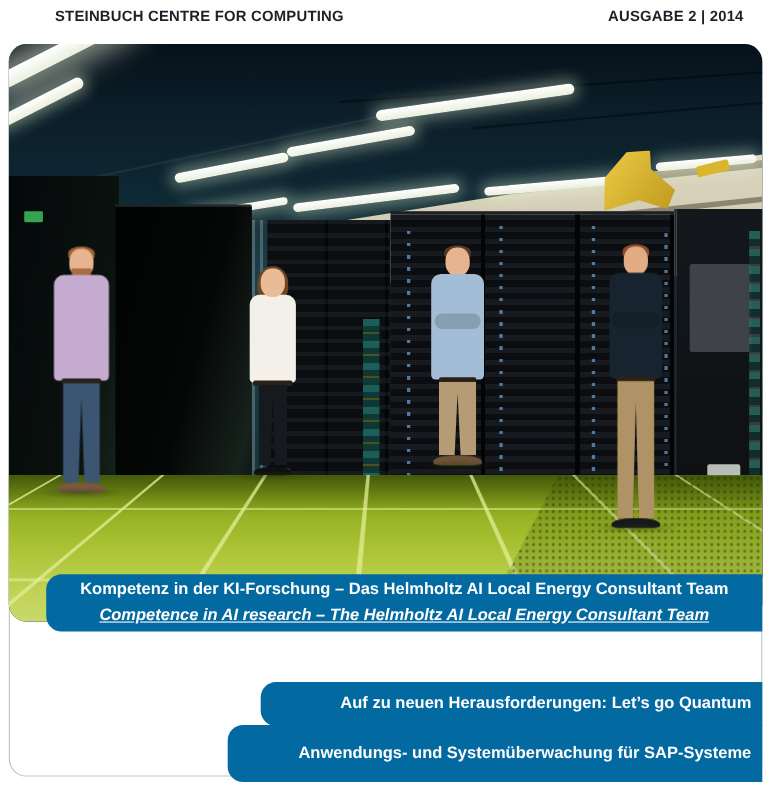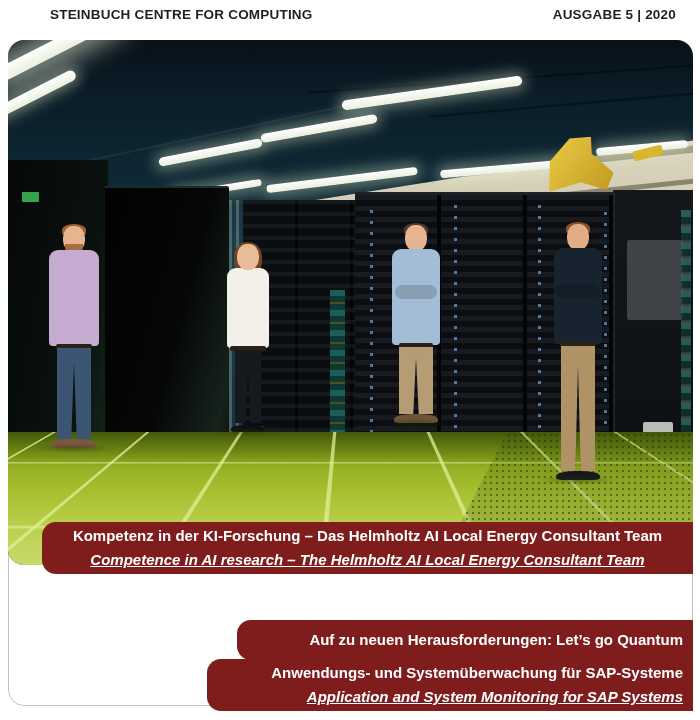--- a/index.html
+++ b/index.html
@@ -105,36 +105,36 @@
   .person .belt{left:22%;right:22%;top:120px;height:5px;background:#2a2118;border-radius:2px;}
   .person.female .belt{top:104px;}
   .person .legs{left:50%;transform:translateX(-50%);top:124px;bottom:9px;width:34px;background:var(--pants);
        clip-path:polygon(0 0,100% 0,100% 100%,58% 100%,50% 16%,42% 100%,0 100%);}
   .person.female .legs{top:108px;width:26px;}
   .person .shoes{left:50%;transform:translateX(-50%);bottom:0;width:44px;height:9px;
        background:var(--shoe);border-radius:40% 40% 20% 20%/60% 60% 20% 20%;}
   .person.female .shoes{width:34px;height:7px;}
 
   
-  .banner{position:absolute;background:#7f1d1d;color:#ffffff;border-radius:14px 0 0 14px;
+  .banner{position:absolute;background:#0369a1;color:#ffffff;border-radius:14px 0 0 14px;
        display:flex;flex-direction:column;justify-content:center;z-index:10;
        font-size:15px;font-weight:700;line-height:24px;white-space:nowrap;}
   .banner .en{font-style:italic;text-decoration:underline;}
   .b1{left:42px;top:522px;width:651px;height:52px;text-align:center;padding:0;}
   .b2{left:237px;top:620px;width:456px;height:40px;text-align:right;padding-right:10px;box-sizing:border-box;}
   .b3{left:207px;top:659px;width:486px;height:52px;text-align:right;padding-right:10px;box-sizing:border-box;}
 </style>
 </head>
 <body>
 
 <div class="page">
 
   <div class="masthead">
     <div class="pub">STEINBUCH CENTRE FOR COMPUTING</div>
-    <div class="issue">AUSGABE 5 | 2020</div>
+    <div class="issue">AUSGABE 2 | 2014</div>
   </div>
 
   <div class="cover">
     <div class="photo">
 
       <div class="cline" style="left:300px;top:38px;width:390px;transform:rotate(-4deg);"></div>
       <div class="cline" style="left:420px;top:64px;width:270px;transform:rotate(-5deg);"></div>
       <div class="cline lite" style="left:60px;top:92px;width:300px;transform:rotate(-12deg);"></div>
 
       <div class="wall">
@@ -233,16 +233,15 @@
     <div class="de">Kompetenz in der KI-Forschung – Das Helmholtz AI Local Energy Consultant Team</div>
     <div class="en">Competence in AI research – The Helmholtz AI Local Energy Consultant Team</div>
   </div>
 
   <div class="banner b2">
     <div class="de">Auf zu neuen Herausforderungen: Let’s go Quantum</div>
   </div>
 
   <div class="banner b3">
     <div class="de">Anwendungs- und Systemüberwachung für SAP-Systeme</div>
-    <div class="en">Application and System Monitoring for SAP Systems</div>
   </div>
 
 </div>
 
 </body></html>

